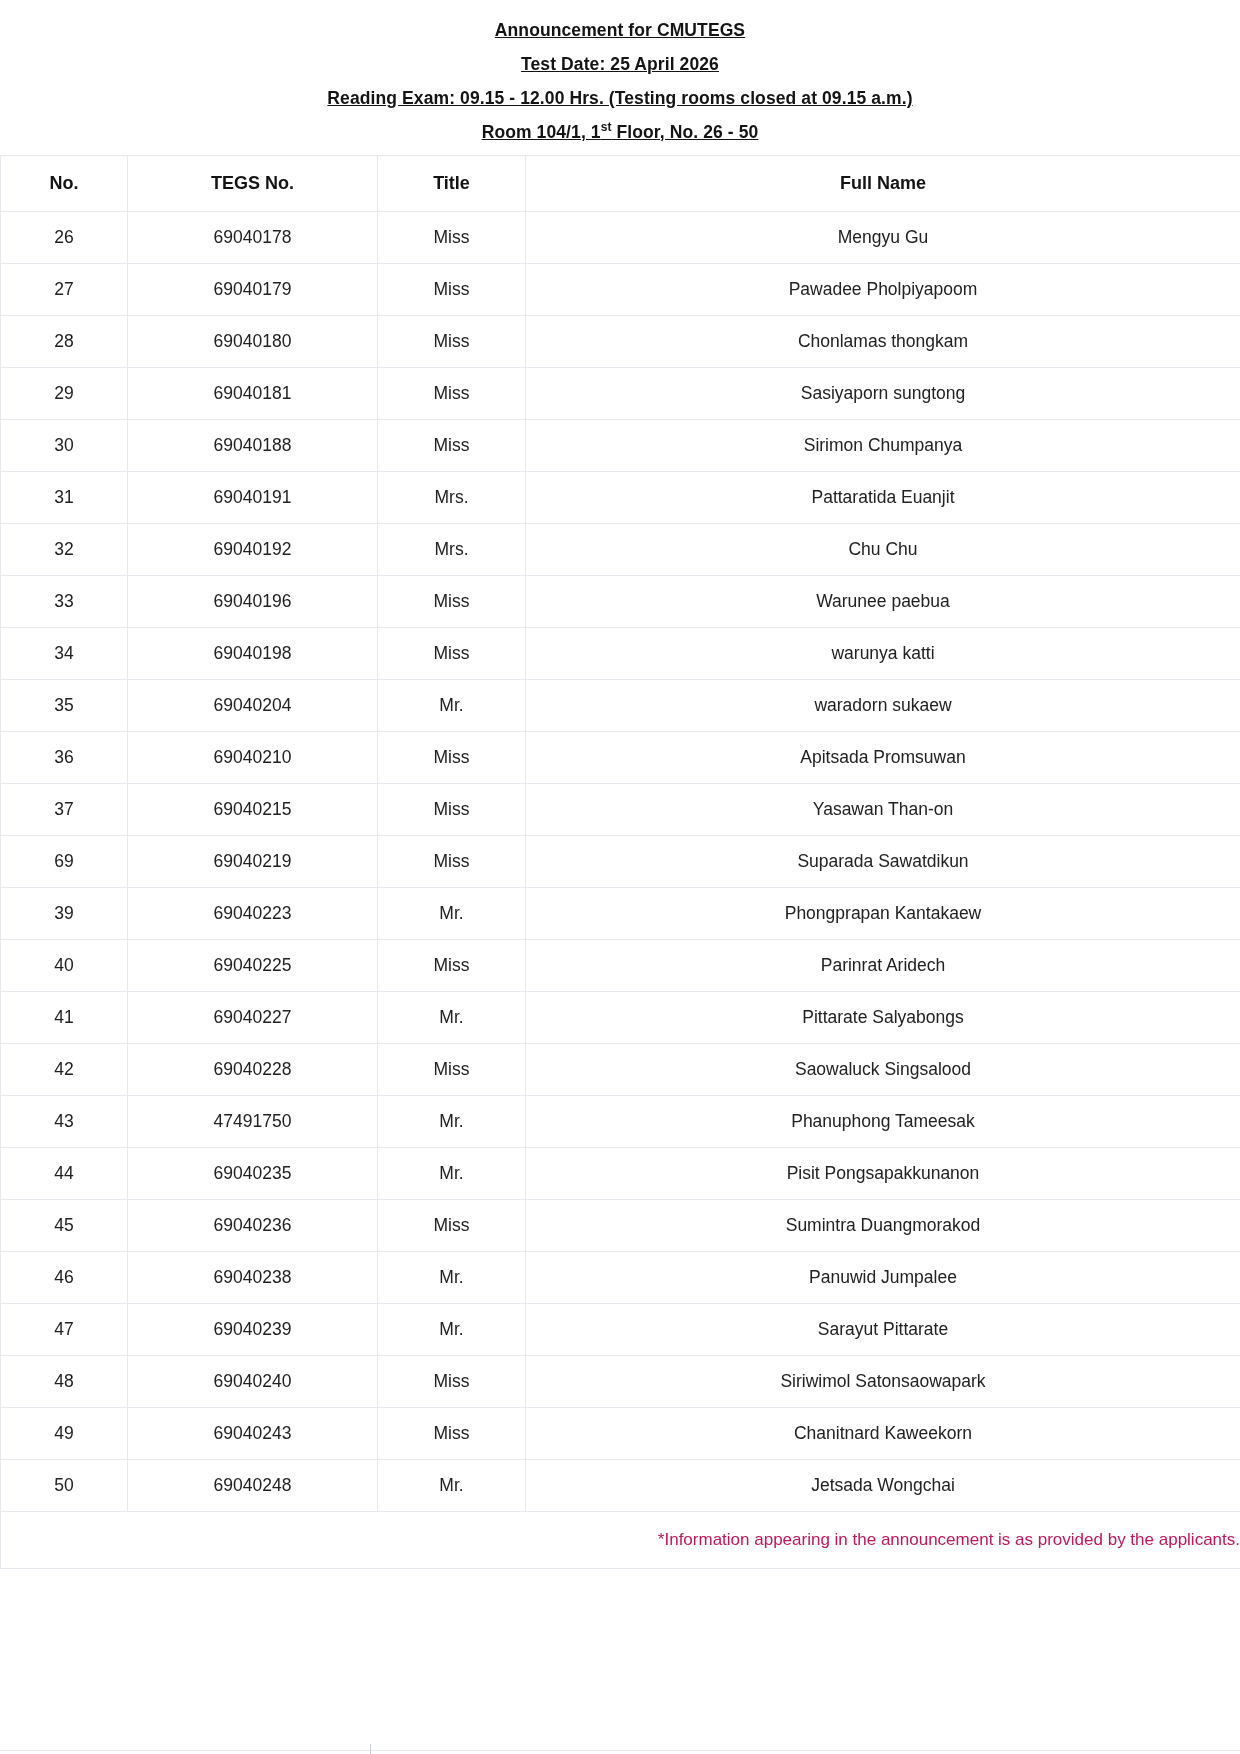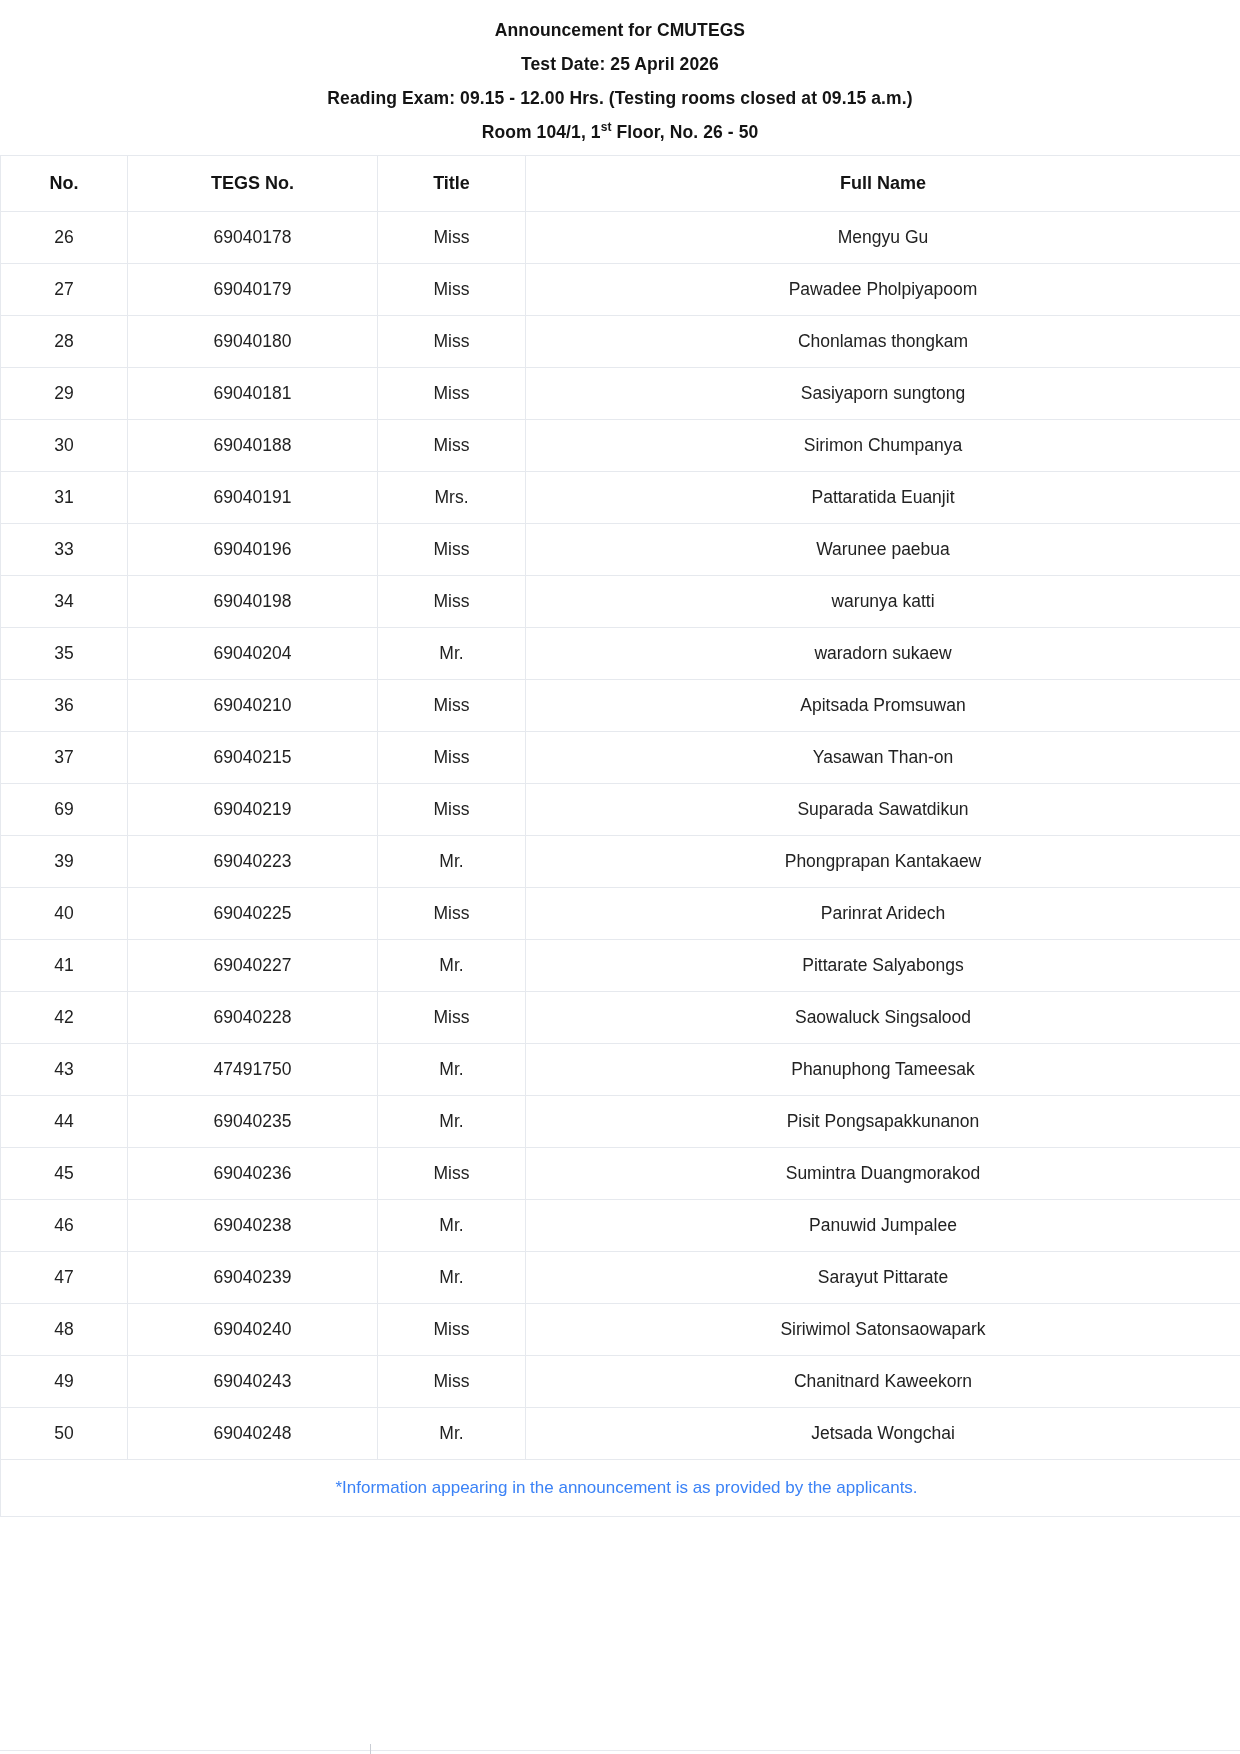--- a/index.html
+++ b/index.html
@@ -27,20 +27,21 @@
     padding-top: 13px;
     text-align: center;
   }
   .doc-header .hline {
     font-weight: bold;
     font-size: 17.5px;
     line-height: 34px;
     letter-spacing: 0.1px;
     color: #141414;
     white-space: nowrap;
+    text-decoration: underline;
   }
   .doc-header .hline sup {
     font-size: 12px;
     vertical-align: super;
     line-height: 0;
   }
 
   
   .list-table {
     width: 1240px;
@@ -71,25 +72,25 @@
     font-size: 17.5px;
     font-weight: normal;
     color: #222222;
     padding: 0 6px;
   }
 
   
   .footnote-row td {
     border: 1px solid #e6e9ee;
     border-top: 1px solid #e6e9ee;
-    text-align: center;
+    text-align: right;
     height: 56px;
     padding: 0 0 0 12px;
     font-size: 17px;
-    color: #3b82f6;
+    color: #be185d;
   }
   .tail-rule {
     position: absolute;
     left: 0;
     top: 1750px;
     width: 1240px;
     height: 1px;
     background: #e6e9ee;
   }
   .tail-tick {
@@ -159,20 +160,26 @@
           <td>Miss</td>
           <td>Sirimon Chumpanya</td>
         </tr>
         <tr>
           <td>31</td>
           <td>69040191</td>
           <td>Mrs.</td>
           <td>Pattaratida Euanjit</td>
         </tr>
         <tr>
+          <td>32</td>
+          <td>69040192</td>
+          <td>Mrs.</td>
+          <td>Chu Chu</td>
+        </tr>
+        <tr>
           <td>33</td>
           <td>69040196</td>
           <td>Miss</td>
           <td>Warunee paebua</td>
         </tr>
         <tr>
           <td>34</td>
           <td>69040198</td>
           <td>Miss</td>
           <td>warunya katti</td>

